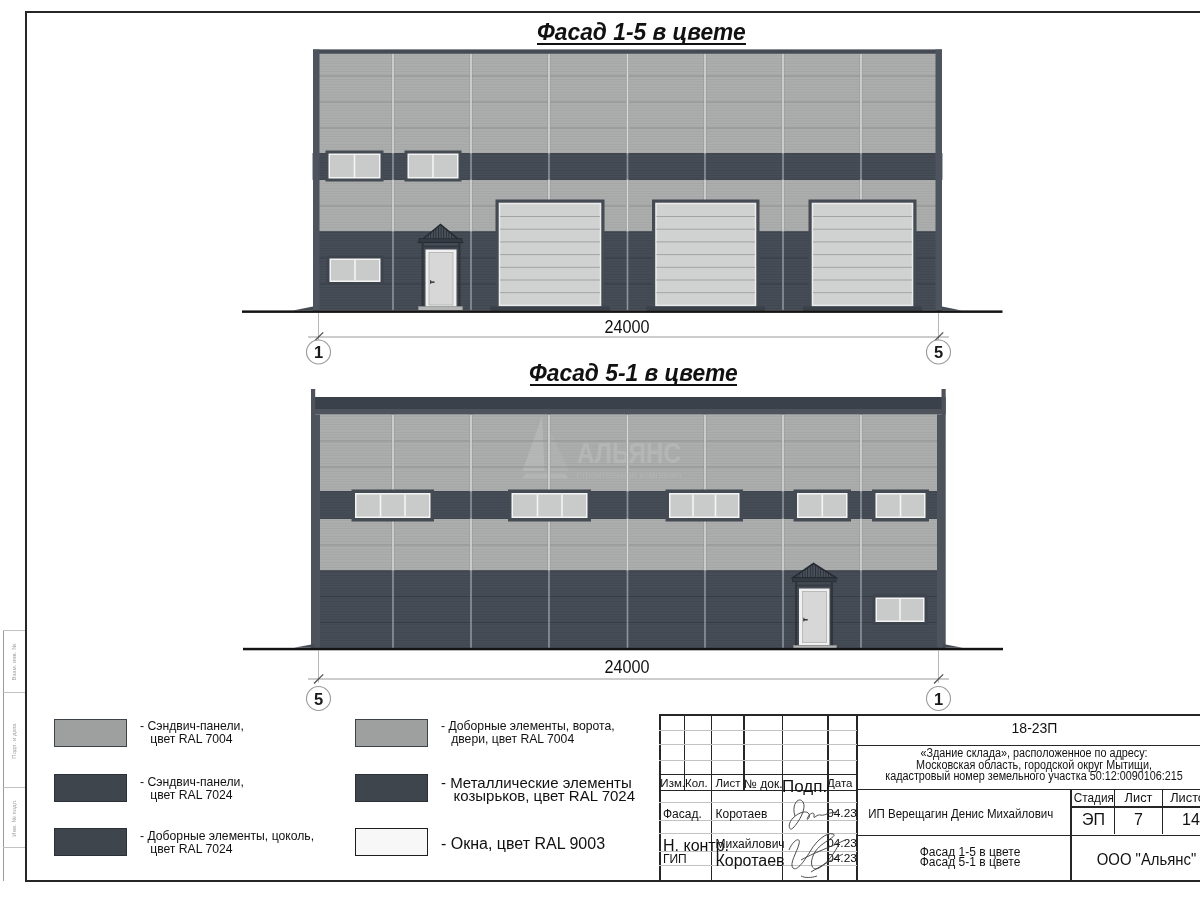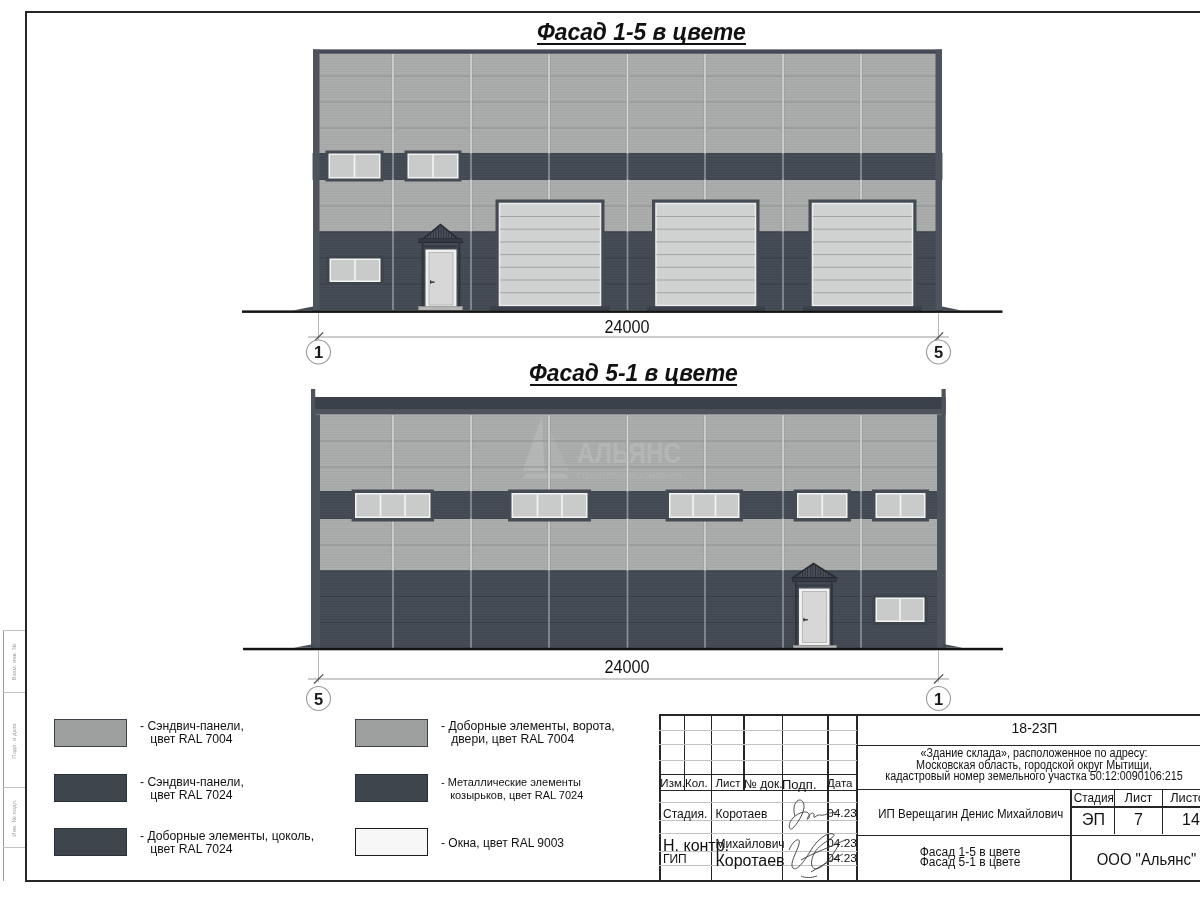--- a/index.html
+++ b/index.html
@@ -504,25 +504,25 @@
 <div class="abs" style="left:54px;top:828px;width:73px;height:28px;background:#3f454d;border:1.6px solid #2b3037;box-sizing:border-box"></div>
 
 <div class="t" style="left:140px;top:830px;font-size:12.2px;line-height:13px">- Доборные элементы, цоколь,<br>&nbsp;&nbsp;&nbsp;цвет RAL 7024</div>
 
 <div class="abs" style="left:355px;top:718.5px;width:73px;height:28px;background:#9da09f;border:1.6px solid #3e434a;box-sizing:border-box"></div>
 
 <div class="t" style="left:441px;top:720px;font-size:12.2px;line-height:13px">- Доборные элементы, ворота,<br>&nbsp;&nbsp;&nbsp;двери, цвет RAL 7004</div>
 
 <div class="abs" style="left:355px;top:773.5px;width:73px;height:28px;background:#3f454d;border:1.6px solid #2b3037;box-sizing:border-box"></div>
 
-<div class="t" style="left:441px;top:775.5px;font-size:11px;line-height:13px">- Металлические элементы<br>&nbsp;&nbsp;&nbsp;козырьков, цвет RAL 7024</div>
+<div class="t" style="left:441px;top:775.5px;font-size:15px;line-height:13px">- Металлические элементы<br>&nbsp;&nbsp;&nbsp;козырьков, цвет RAL 7024</div>
 
 <div class="abs" style="left:355px;top:828px;width:73px;height:28px;background:#f6f7f6;border:1.6px solid #1e1e1e;box-sizing:border-box"></div>
 
-<div class="t" style="left:441px;top:836.5px;font-size:12px;line-height:13px">- Окна, цвет RAL 9003</div>
+<div class="t" style="left:441px;top:836.5px;font-size:16px;line-height:13px">- Окна, цвет RAL 9003</div>
 
 <div class="abs" style="left:658.5px;top:714px;width:541.5px;height:168px">
 <div class="ln" style="left:0;top:0;width:541.5px;height:1.6px"></div>
 <div class="ln" style="left:0;top:0;width:2px;height:168px"></div>
 <div class="ln" style="left:25.5px;top:0;width:1.3px;height:76px"></div>
 <div class="ln" style="left:52.3px;top:0;width:1.3px;height:76px"></div>
 <div class="ln" style="left:84.8px;top:0;width:1.3px;height:76px"></div>
 <div class="ln" style="left:25.5px;top:60px;width:1.3px;height:16px"></div>
 <div class="ln" style="left:52.3px;top:76px;width:1.3px;height:92px"></div>
 <div class="ln" style="left:123.3px;top:0;width:1.3px;height:168px"></div>
@@ -544,24 +544,24 @@
 <div class="ln" style="left:411.5px;top:74.7px;width:1.6px;height:93.3px"></div>
 <div class="ln" style="left:455.5px;top:74.7px;width:1.3px;height:45.8px"></div>
 <div class="ln" style="left:503.6px;top:74.7px;width:1.3px;height:45.8px"></div>
 <div class="ln" style="left:411.5px;top:92.3px;width:130px;height:1.3px"></div>
 </div>
 
 <div class="t" style="left:660px;top:778.2px;width:25px;text-align:right;font-size:11.5px">Изм.</div>
 <div class="t" style="left:685px;top:778.2px;width:27px;font-size:11.5px">Кол.</div>
 <div class="t" style="left:712px;top:778.2px;width:32px;text-align:center;font-size:11.5px">Лист</div>
 <div class="t" style="left:744px;top:778.2px;width:38px;text-align:center;font-size:12px">№ док.</div>
-<div class="t" style="left:782px;top:778.2px;width:45px;text-align:left;font-size:13px">Подп.</div>
+<div class="t" style="left:782px;top:778.2px;width:45px;text-align:left;font-size:17px">Подп.</div>
 <div class="t" style="left:827px;top:778.2px;width:22px;text-align:center;font-size:11.5px">Дата</div>
 
-<div class="t" style="left:663px;top:807.5px;font-size:12px">Стадия.</div>
+<div class="t" style="left:663px;top:807.5px;font-size:12px">Фасад.</div>
 <div class="t" style="left:715.5px;top:807.5px;font-size:12px">Коротаев</div>
 <div class="t" style="left:663px;top:838.3px;font-size:16px">Н. контр.</div>
 <div class="t" style="left:715.5px;top:838.3px;font-size:12px">Михайлович</div>
 <div class="t" style="left:663px;top:852.5px;font-size:12px">ГИП</div>
 <div class="t" style="left:715.5px;top:852.5px;font-size:16px">Коротаев</div>
 
 <div class="t" style="left:827px;top:808px;width:30px;text-align:center;font-size:11.8px">04.23</div>
 <div class="t" style="left:827px;top:838.3px;width:30px;text-align:center;font-size:11.8px">04.23</div>
 <div class="t" style="left:827px;top:852.8px;width:30px;text-align:center;font-size:11.8px">04.23</div>
 
@@ -569,21 +569,21 @@
 <g fill="none" stroke="#3a3a3a" stroke-width="0.9">
 <path d="M14,28 C10,16 18,8 22,14 C26,20 18,34 12,40 C8,44 6,36 12,30 C18,24 26,22 28,26 C30,30 24,34 27,29 C30,24 34,24 33,28 C32,32 36,26 39,27 C42,28 45,26 49,25 M49,25 L56,24"></path>
 <path d="M8,62 C12,52 20,48 18,56 C16,64 8,76 12,80 C16,84 24,72 30,62 C36,52 46,44 52,46 C58,48 40,54 34,64 C28,74 30,84 38,80 C46,76 54,64 58,56 M20,72 C30,66 52,58 64,52 M30,84 C40,78 54,70 62,66 M36,88 C30,90 24,90 20,88"></path>
 </g>
 </svg>
 
 <div class="t" style="left:858px;top:721.3px;width:353px;text-align:center;font-size:14px">18-23П</div>
 
 <div class="t" style="left:854px;top:748.3px;width:360px;text-align:center;font-size:12px;line-height:11.3px;white-space:normal;transform:scaleX(0.9)">«Здание склада», расположенное по адресу:<br>Московская область, городской округ Мытищи,<br>кадастровый номер земельного участка 50:12:0090106:215</div>
 
-<div class="t" style="left:858px;top:808.1px;width:216px;text-align:right;font-size:12.8px"><span style="display:inline-block;transform:scaleX(0.9)">ИП Верещагин Денис Михайлович</span></div>
+<div class="t" style="left:858px;top:808.1px;width:216px;text-align:left;font-size:12.8px"><span style="display:inline-block;transform:scaleX(0.9)">ИП Верещагин Денис Михайлович</span></div>
 
 <div class="t" style="left:1071px;top:791.7px;width:45px;text-align:center;font-size:12.8px"><span style="display:inline-block;transform:scaleX(0.92)">Стадия</span></div>
 <div class="t" style="left:1116px;top:791.7px;width:45px;text-align:center;font-size:12.8px">Лист</div>
 <div class="t" style="left:1163.5px;top:791.7px;width:55px;text-align:center;font-size:12.8px">Листов</div>
 
 <div class="t" style="left:1071px;top:812.2px;width:45px;text-align:center;font-size:16px">ЭП</div>
 <div class="t" style="left:1116px;top:812.2px;width:45px;text-align:center;font-size:16px">7</div>
 <div class="t" style="left:1163.5px;top:812.2px;width:55px;text-align:center;font-size:16px">14</div>
 
 <div class="t" style="left:858px;top:847.1px;width:224px;text-align:center;font-size:12px;line-height:10.3px;white-space:normal">Фасад 1-5 в цвете<br>Фасад 5-1 в цвете</div>

